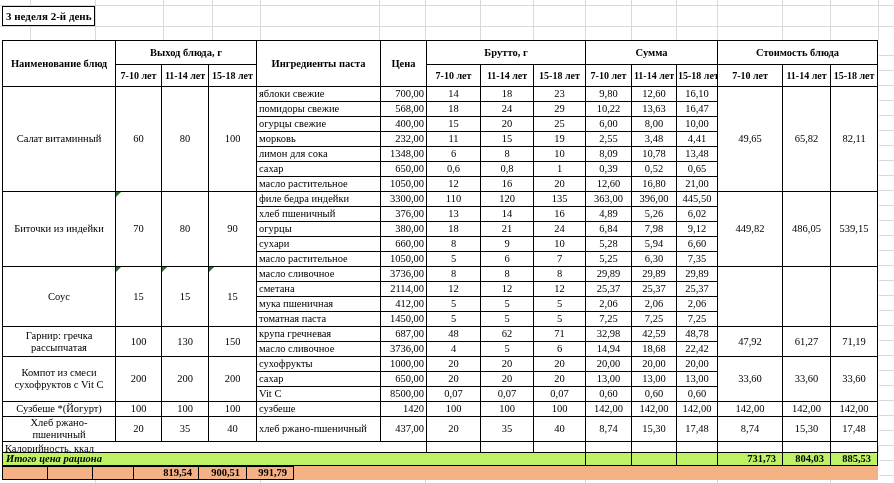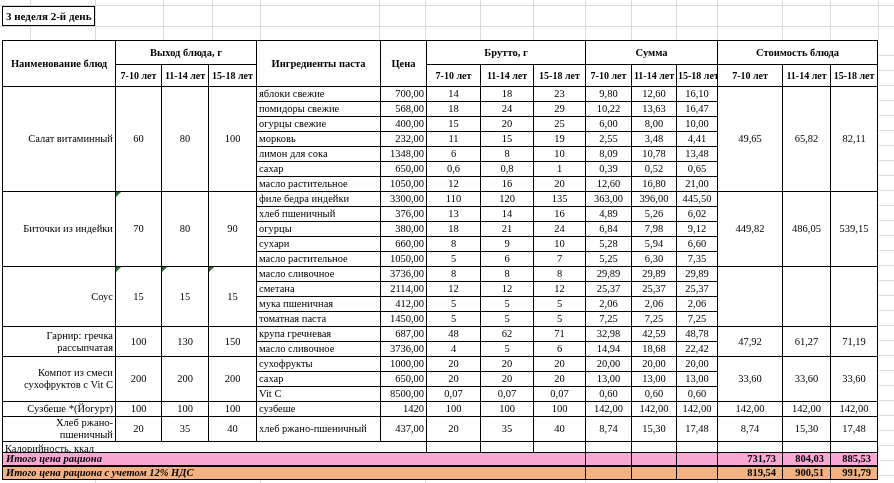--- a/index.html
+++ b/index.html
@@ -23,21 +23,21 @@
     border-collapse:collapse; table-layout:fixed; width:876px;
     font-size:10.5px; background:#fff;
   }
   table.menu th, table.menu td {
     border:1px solid #000; overflow:hidden; padding:0 2px;
     height:15px; line-height:12px; vertical-align:middle;
   }
   table.menu thead th { font-weight:bold; text-align:center; font-size:10.5px; }
   table.menu thead tr.h1 th { height:24px; }
   table.menu thead tr.h2 th { height:22px; font-size:10px; white-space:nowrap; padding:0 1px; }
-  td.dishname { text-align:right; vertical-align:top; line-height:12.5px; padding:1px 2px; }
+  td.dishname { text-align:center; vertical-align:top; line-height:12.5px; padding:1px 2px; }
   td.ing  { text-align:left; white-space:nowrap; }
   td.price{ text-align:right; padding-right:3px; }
   td.num  { text-align:center; padding:0 1px; }
   td.out, td.cost { vertical-align:top; position:relative; padding-top:1px; }
   td.cal  { font-weight:normal; text-align:left; }
   .tri {
     position:absolute; left:0; top:0; width:0; height:0;
     border-top:5px solid #2d6a2d; border-right:5px solid transparent;
   }
 
@@ -464,32 +464,31 @@
         <td class="num"></td>
         <td class="num"></td>
         <td class="num"></td>
         <td class="num"></td>
         <td class="num"></td>
         <td class="num"></td>
       </tr>
     </tbody>
   </table>
 
-  <div class="total-row row-yellow" style="background: #f9a8d4; border-radius: 6px;">
+  <div class="total-row row-yellow" style="background: #bef264; border-radius: 6px;">
     <div class="tc lab" style="width:584px">Итого цена рациона</div>
     <div class="tc" style="width:46px"></div>
     <div class="tc" style="width:45px"></div>
     <div class="tc" style="width:41px"></div>
     <div class="tc val" style="width:65px">731,73</div>
     <div class="tc val" style="width:48px">804,03</div>
     <div class="tc val" style="width:47px">885,53</div>
   </div>
 
   <div class="total-row row-orange" style="background: rgb(244, 177, 131);">
-    <div class="tc lab" style="width:584px">Итого цена рациона с учетом 12% НДС</div>
     <div class="tc" style="width:46px"></div>
     <div class="tc" style="width:45px"></div>
     <div class="tc" style="width:41px"></div>
     <div class="tc val" style="width:65px">819,54</div>
     <div class="tc val" style="width:48px">900,51</div>
     <div class="tc val" style="width:47px">991,79</div>
   </div>
 
 </div>
 

